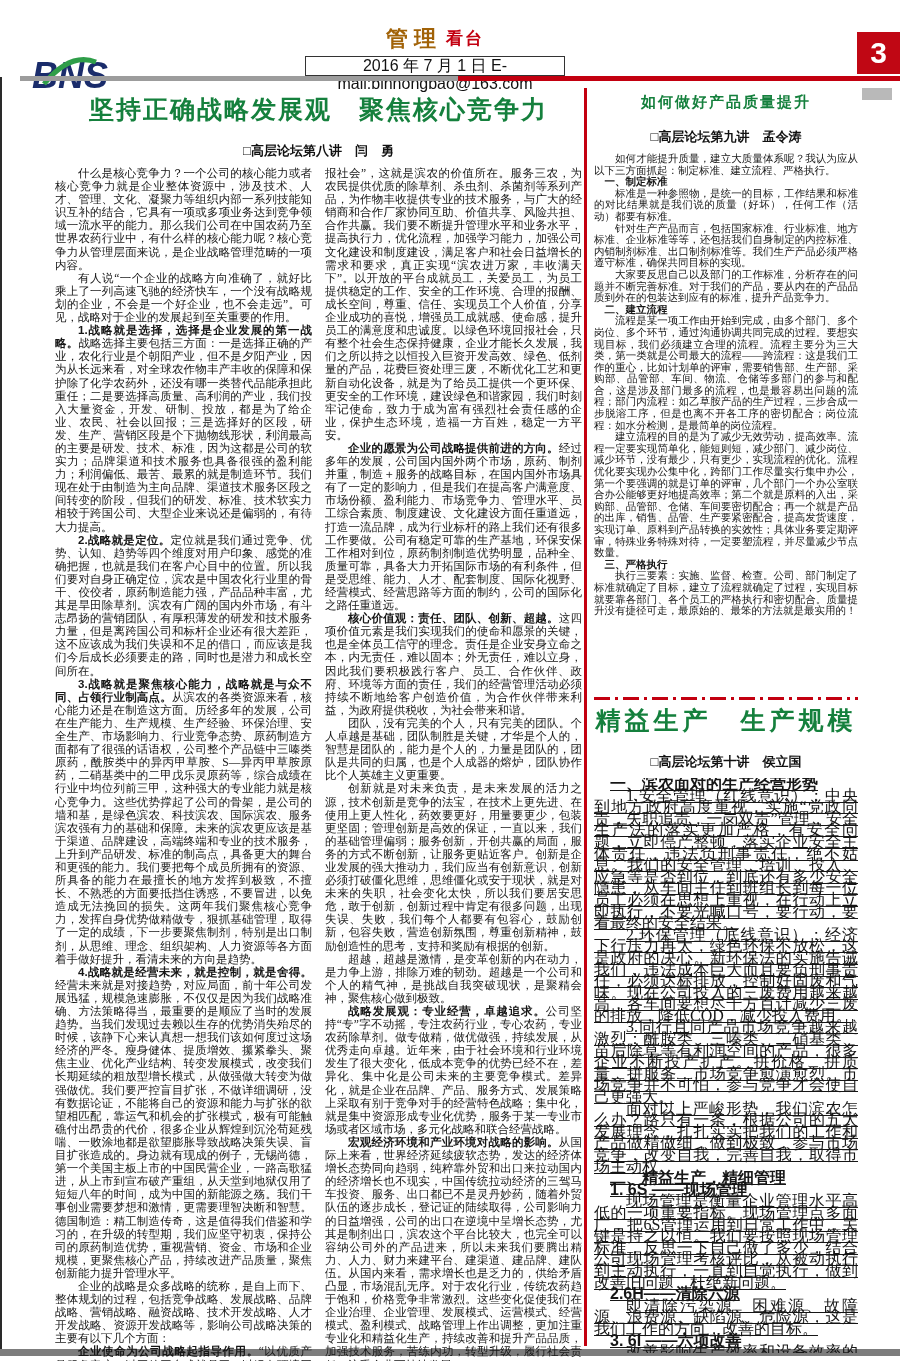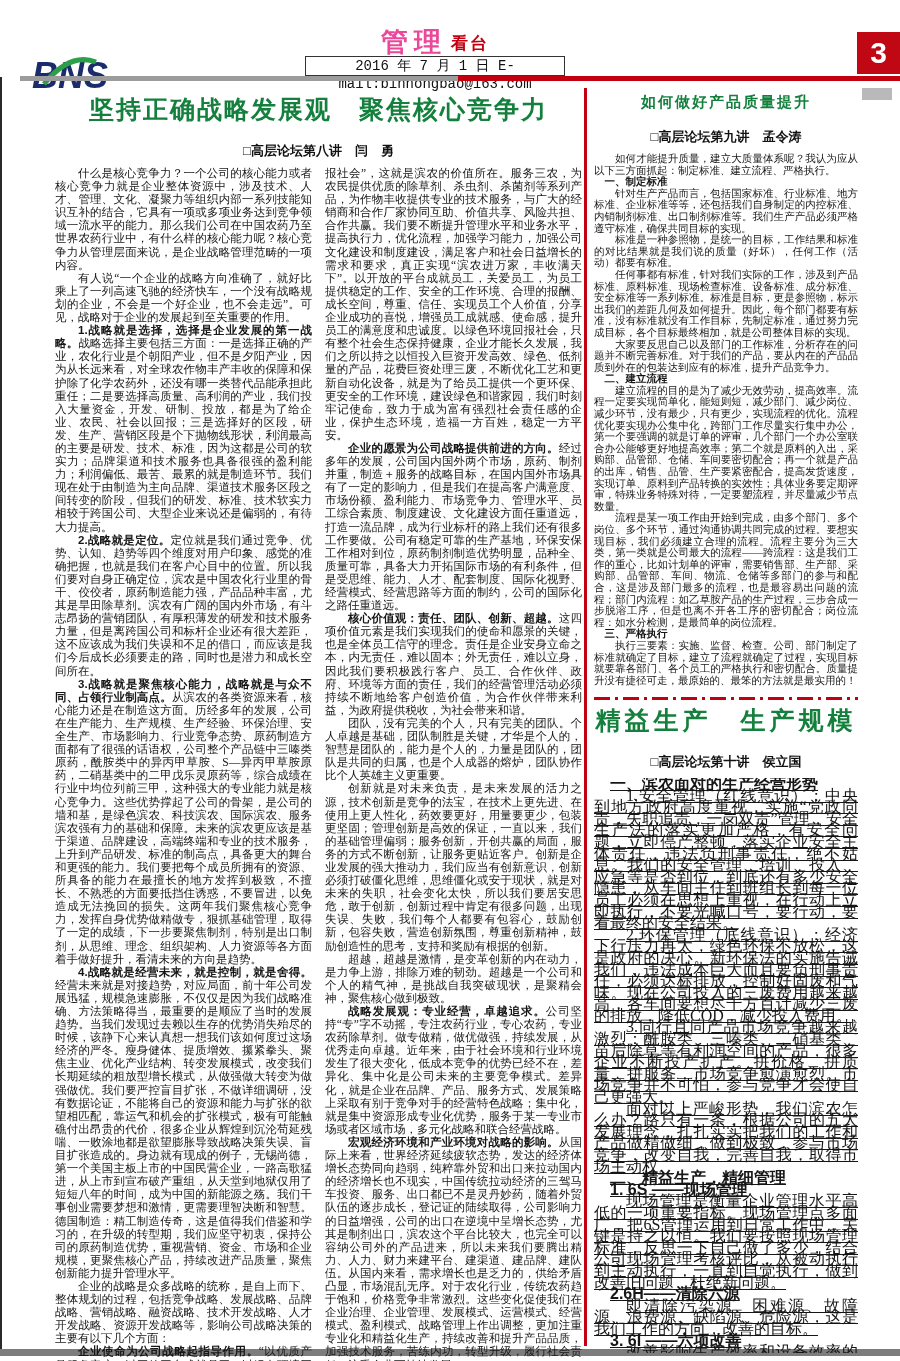--- a/index.html
+++ b/index.html
@@ -1,26 +1,26 @@
 <!DOCTYPE html>
 <html><head>
 <meta charset="utf-8">
 <style>
   html,body{margin:0;padding:0;background:#e8e8e8;}
   .page{position:relative;width:900px;height:1361px;background:#ffffff;margin:0 auto;
         font-family:"Liberation Serif",serif;color:#1a1a1a;overflow:hidden;}
   
   .logo{position:absolute;left:30px;top:52px;width:110px;height:46px;}
   .section-head{position:absolute;left:0;top:24px;width:870px;text-align:center;}
-  .section-main{font-family:"Liberation Sans",sans-serif;font-weight:bold;color:#ec4899;
-        font-size:27px;letter-spacing:6px;vertical-align:baseline;}
+  .section-main{font-family:"Liberation Sans",sans-serif;font-weight:bold;color:#a16207;
+        font-size:22px;letter-spacing:6px;vertical-align:baseline;}
   .section-sub{font-family:"Liberation Sans",sans-serif;font-weight:bold;color:#c30010;
         font-size:17px;letter-spacing:2px;vertical-align:2px;}
   .datebox{position:absolute;left:305px;top:56px;width:258px;height:18px;border:1px solid #333;
-        font-family:Liberation Mono, monospace;font-size:14px;line-height:18px;text-align:center;color:#111;}
+        font-family:Liberation Sans, sans-serif;font-size:16px;line-height:18px;text-align:center;color:#111;}
   .pagenum{position:absolute;left:857px;top:32px;width:43px;height:42px;background:#c00714;
         color:#fff;font-family:"Liberation Sans",sans-serif;font-weight:bold;font-size:30px;
         display:flex;align-items:center;justify-content:center;}
   .rule-gray{position:absolute;left:20px;top:76px;width:438px;height:5px;background:#9c9c9c;}
   .rule-red{position:absolute;left:458px;top:76px;width:442px;height:5px;background:#c30010;}
   .corner-mark{position:absolute;left:862px;top:88px;width:30px;height:12px;background:#b9b9b9;}
   .left-frame{position:absolute;left:0;top:77px;width:2px;height:1272px;background:#2a2a2a;}
   .bottom-bar{position:absolute;left:0;top:1349px;width:900px;height:7px;background:#7d7d7d;}
   .v-divider{position:absolute;left:584px;top:88px;width:3px;height:1258px;background:#c30010;}
   
@@ -94,27 +94,26 @@
         <p class=""><b>宏观经济环境和产业环境对战略的影响。</b>从国际上来看，世界经济延续疲软态势，发达的经济体增长态势同向趋弱，纯粹靠外贸和出口来拉动国内的经济增长也不现实，中国传统拉动经济的三驾马车投资、服务、出口都已不是灵丹妙药，随着外贸队伍的逐步成长，登记证的陆续取得，公司影响力的日益增强，公司的出口在逆境中呈增长态势，尤其是制剂出口，滨农这个平台比较大，也完全可以容纳公司外的产品进来，所以未来我们要腾出精力、人力、财力来建平台、建渠道、建品牌、建队伍。从国内来看，需求增长也是乏力的，供给矛盾凸显，市场混乱无序。对于农化行业，传统农药趋于饱和，价格竞争非常激烈。这些变化促使我们在企业治理、企业管理、发展模式、运营模式、经营模式、盈利模式、战略管理上作出调整，更加注重专业化和精益化生产，持续改善和提升产品品质，加强技术服务，苦练内功，转型升级，履行社会责任，注重企业可持续发展。</p>
       </div>
   </div>
 
   <div class="article a2">
     <div class="a-title">如何做好产品质量提升</div>
     <div class="a-byline">□高层论坛第九讲　孟令涛</div>
     <div class="a-body">
         <p class="">如何才能提升质量，建立大质量体系呢？我认为应从以下三方面抓起：制定标准、建立流程、严格执行。</p>
         <p class="heading"><b>一、制定标准</b></p>
+        <p class="">标准是一种参照物，是统一的目标，工作结果和标准的对比结果就是我们说的质量（好坏），任何工作（活动）都要有标准。</p>
         <p class="">针对生产产品而言，包括国家标准、行业标准、地方标准、企业标准等等，还包括我们自身制定的内控标准、内销制剂标准、出口制剂标准等。我们生产产品必须严格遵守标准，确保共同目标的实现。</p>
-        <p class="">标准是一种参照物，是统一的目标，工作结果和标准的对比结果就是我们说的质量（好坏），任何工作（活动）都要有标准。</p>
-        <p class="">任何事都有标准，针对我们实际的工作，涉及到产品标准、原料标准、现场检查标准、设备标准、成分标准、安全标准等一系列标准。标准是目标，更是参照物，标示出我们的差距几何及如何提升。因此，每个部门都要有标准，没有标准就没有工作目标，先制定标准，通过努力完成目标，各个目标最终相加，就是公司整体目标的实现。</p>
         <p class="">大家要反思自己以及部门的工作标准，分析存在的问题并不断完善标准。对于我们的产品，要从内在的产品品质到外在的包装达到应有的标准，提升产品竞争力。</p>
         <p class="heading"><b>二、建立流程</b></p>
+        <p class="">流程是某一项工作由开始到完成，由多个部门、多个岗位、多个环节，通过沟通协调共同完成的过程。要想实现目标，我们必须建立合理的流程。流程主要分为三大类，第一类就是公司最大的流程——跨流程：这是我们工作的重心，比如计划单的评审，需要销售部、生产部、采购部、品管部、车间、物流、仓储等多部门的参与和配合，这是涉及部门最多的流程，也是最容易出问题的流程；部门内流程：如乙草胺产品的生产过程，三步合成一步脱溶工序，但是也离不开各工序的密切配合；岗位流程：如水分检测，是最简单的岗位流程。</p>
         <p class="">建立流程的目的是为了减少无效劳动，提高效率。流程一定要实现简单化，能短则短，减少部门、减少岗位、减少环节，没有最少，只有更少，实现流程的优化。流程优化要实现办公集中化，跨部门工作尽量实行集中办公，第一个要强调的就是订单的评审，几个部门一个办公室联合办公能够更好地提高效率；第二个就是原料的入出，采购部、品管部、仓储、车间要密切配合；再一个就是产品的出库，销售、品管、生产要紧密配合，提高发货速度，实现订单、原料到产品转换的实效性；具体业务要定期评审，特殊业务特殊对待，一定要塑流程，并尽量减少节点数量。</p>
-        <p class="">流程是某一项工作由开始到完成，由多个部门、多个岗位、多个环节，通过沟通协调共同完成的过程。要想实现目标，我们必须建立合理的流程。流程主要分为三大类，第一类就是公司最大的流程——跨流程：这是我们工作的重心，比如计划单的评审，需要销售部、生产部、采购部、品管部、车间、物流、仓储等多部门的参与和配合，这是涉及部门最多的流程，也是最容易出问题的流程；部门内流程：如乙草胺产品的生产过程，三步合成一步脱溶工序，但是也离不开各工序的密切配合；岗位流程：如水分检测，是最简单的岗位流程。</p>
         <p class="heading"><b>三、严格执行</b></p>
         <p class="">执行三要素：实施、监督、检查。公司、部门制定了标准就确定了目标，建立了流程就确定了过程，实现目标就要靠各部门、各个员工的严格执行和密切配合。质量提升没有捷径可走，最原始的、最笨的方法就是最实用的！</p>
       </div>
   </div>
 
   <div class="dash-sep"></div>
 
   <div class="article a3">
     <div class="a-title">精益生产　生产规模</div>
     <div class="a-byline">□高层论坛第十讲　侯立国</div>

